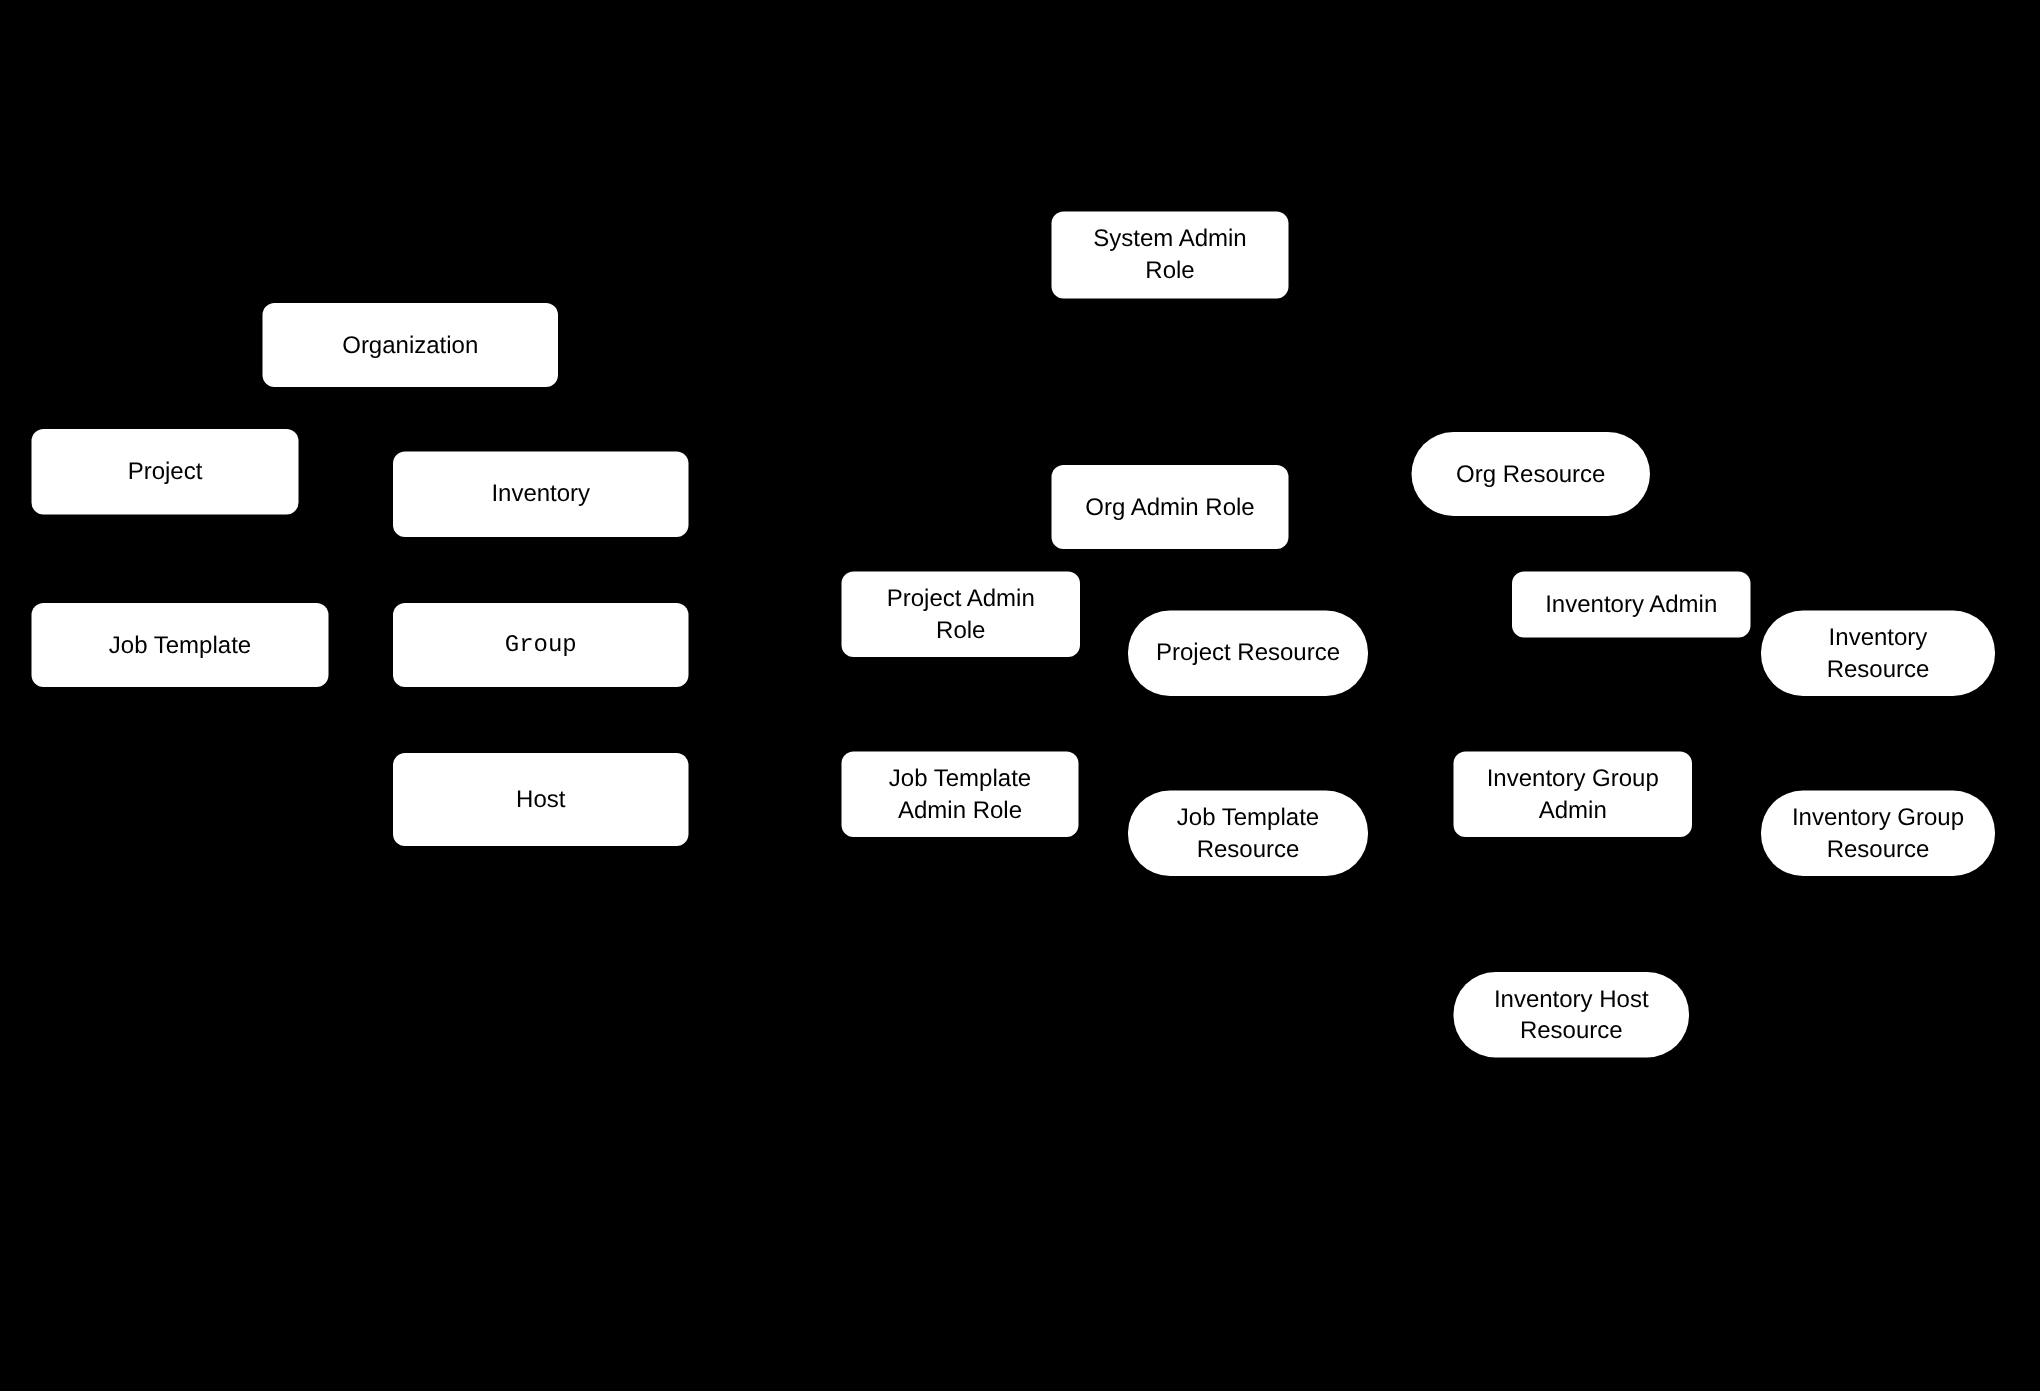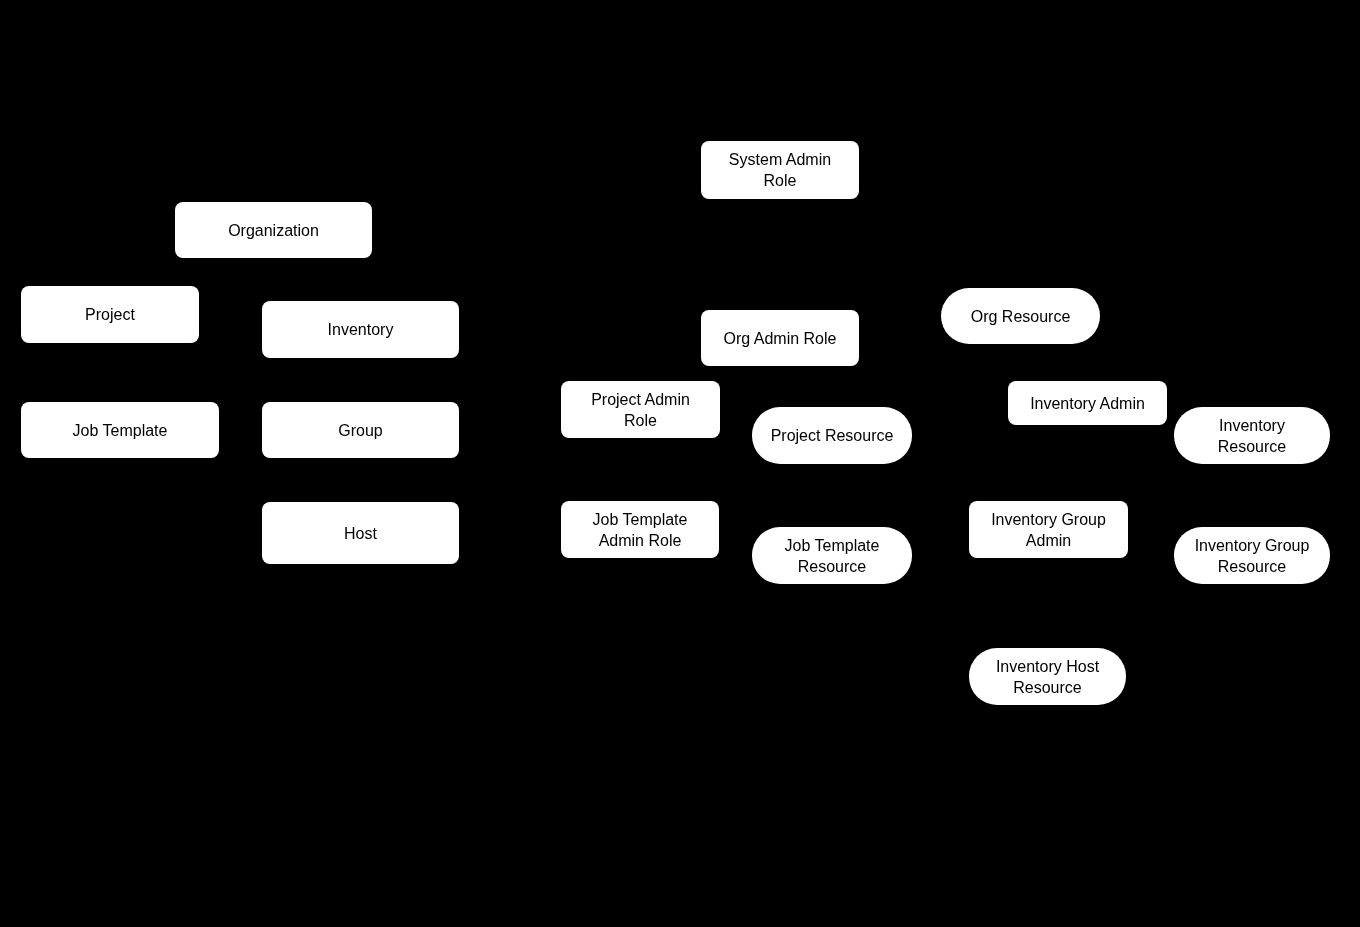--- a/index.html
+++ b/index.html
@@ -41,21 +41,21 @@
   }
 </style>
 </head>
 <body>
 
 <div class="canvas" style="--bg: #000000; --node-fill: #ffffff; --node-text: #000000;">
     <div class="node rect" style="left: 142px; top: 202px; width: 197px; height: 56px; margin-left: 33px;"><span class="node-label">Organization</span></div>
     <div class="node rect" style="left: 21px; top: 286px; width: 178px; height: 57px;"><span class="node-label">Project</span></div>
     <div class="node rect" style="left: 262px; top: 301px; width: 197px; height: 57px;"><span class="node-label">Inventory</span></div>
     <div class="node rect" style="left: 21px; top: 402px; width: 198px; height: 56px;"><span class="node-label">Job Template</span></div>
-    <div class="node rect" style="left: 262px; top: 402px; width: 197px; height: 56px;"><span class="node-label">Group</span></div>
+    <div class="node rect" style="left: 262px; top: 402px; width: 197px; height: 56px; font-family: Liberation Mono, monospace;"><span class="node-label">Group</span></div>
     <div class="node rect" style="left: 262px; top: 502px; width: 197px; height: 62px;"><span class="node-label">Host</span></div>
     <div class="node rect" style="left: 701px; top: 141px; width: 158px; height: 58px;"><span class="node-label">System Admin
 Role</span></div>
     <div class="node rect" style="left: 701px; top: 262px; width: 158px; height: 56px; margin-top: 48px;"><span class="node-label">Org Admin Role</span></div>
     <div class="node stadium" style="left: 941px; top: 262px; width: 159px; height: 56px;"><span class="node-label">Org Resource</span></div>
     <div class="node rect" style="left: 561px; top: 381px; width: 159px; height: 57px;"><span class="node-label">Project Admin
 Role</span></div>
     <div class="node stadium" style="left: 752px; top: 381px; width: 160px; height: 57px;"><span class="node-label">Project Resource</span></div>
     <div class="node rect" style="left: 1008px; top: 381px; width: 159px; height: 44px;"><span class="node-label">Inventory Admin</span></div>
     <div class="node stadium" style="left: 1174px; top: 381px; width: 156px; height: 57px;"><span class="node-label">Inventory

